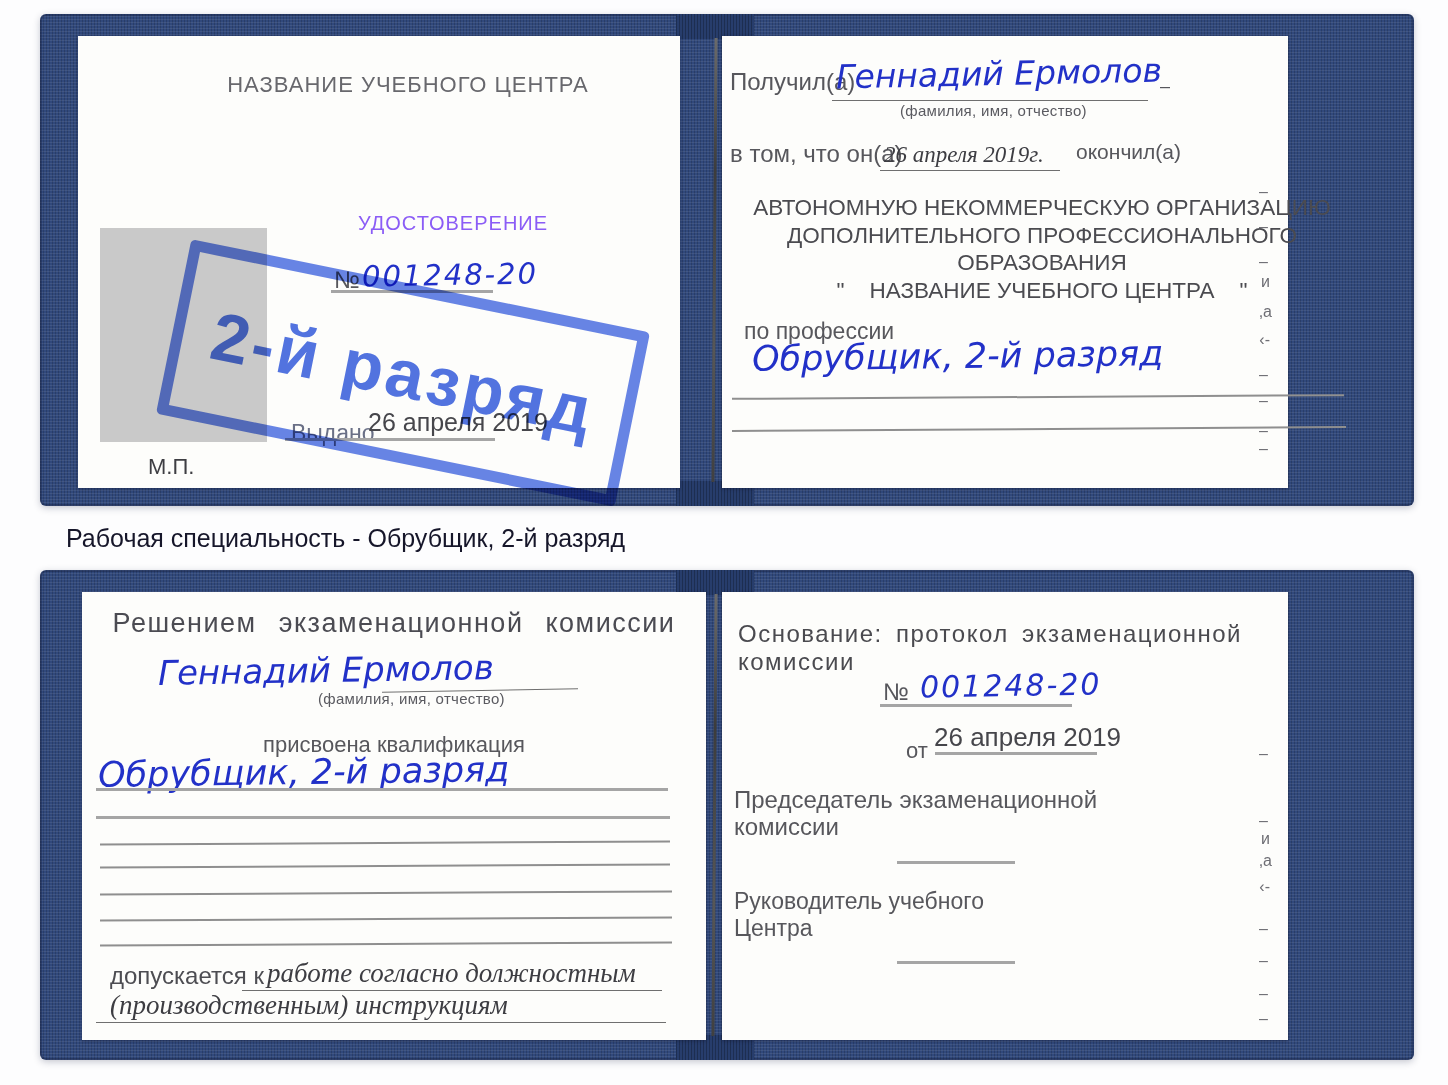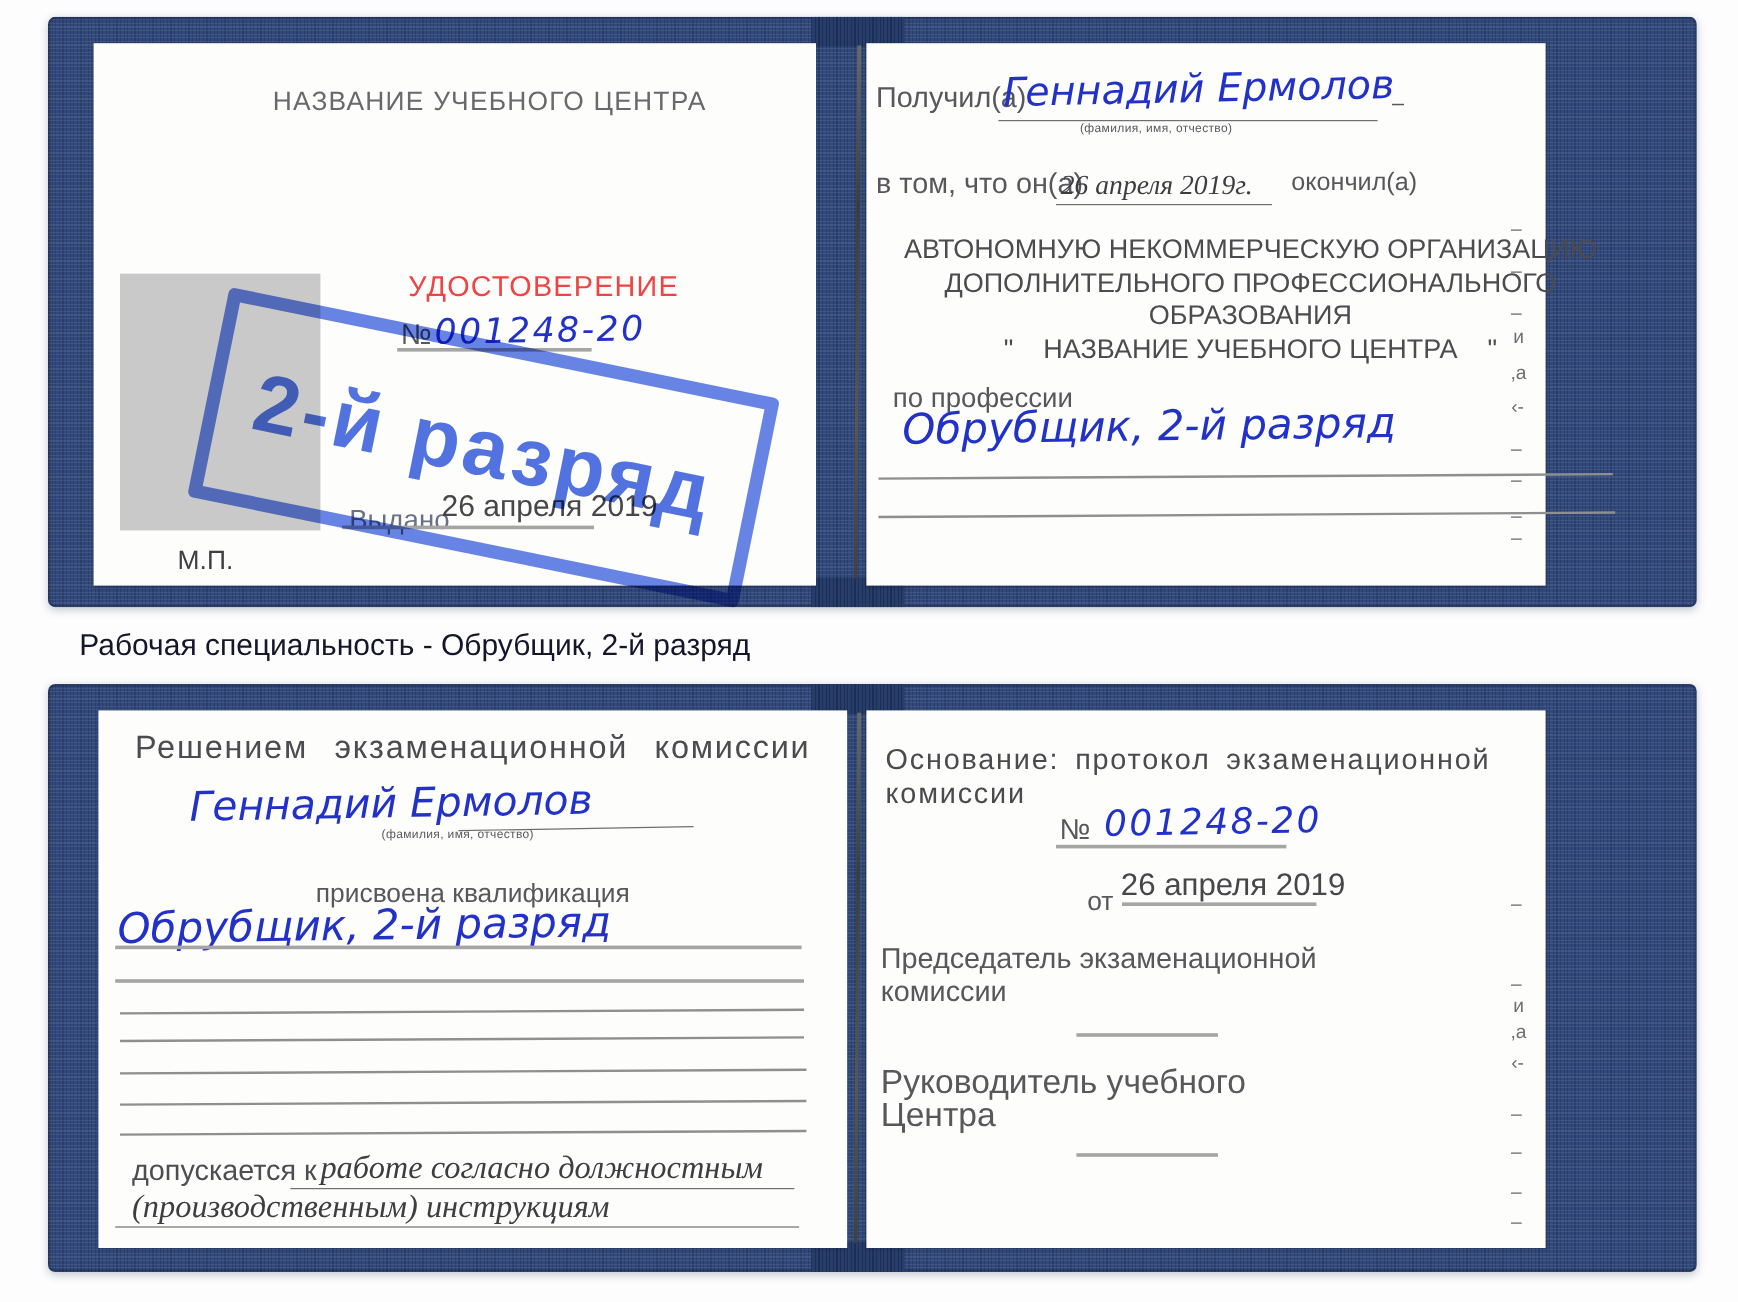--- a/index.html
+++ b/index.html
@@ -22,21 +22,21 @@
   .page.left-pg{left:38px;top:22px;width:602px;height:452px;}
   .page.right-pg{left:682px;top:22px;width:566px;height:452px;}
   .booklet.bottom .page.left-pg{left:42px;width:624px;height:448px;}
   .booklet.bottom .page.right-pg{height:448px;}
   .gutter{position:absolute;left:673px;top:24px;bottom:24px;width:3px;
     background:linear-gradient(180deg,#6a6a6a,#3c3c3c 30%,#575757 70%,#404040);
     transform:rotate(.4deg);}
   
   .printed{color:#57575c;}
   .dark{color:#46464b;}
-  .hint{font-size:10px;color:#5a5a60;letter-spacing:.3px;}
+  .hint{font-size:15px;color:#5a5a60;letter-spacing:.3px;}
   .hand{font-family:"DejaVu Sans",sans-serif;font-style:italic;color:#2231c8;}
   .ser-it{font-family:"Liberation Serif","DejaVu Serif",serif;font-style:italic;color:#3d3d42;}
   .line{position:absolute;height:0;border-top:2px solid #8f8f8f;}
   .line.thick{border-top:3px solid #a5a5a5;}
   .line.thin{border-top:1.5px solid #6f6f6f;}
   .abs{position:absolute;}
   .ctr{text-align:center;}
   
   .stamp{position:absolute;left:91px;top:248px;width:446px;height:156px;
     border:11px solid rgba(77,112,228,.85);border-radius:5px;
@@ -56,21 +56,21 @@
 
 <div id="shot">
 
   <div class="booklet top">
     <div class="tab t"></div>
     <div class="tab b"></div>
 
     <div class="page left-pg">
       <div class="abs ctr printed" style="left:60px;top:36px;width:540px;font-size:22px;letter-spacing:1px;color:#68686d;">НАЗВАНИЕ УЧЕБНОГО ЦЕНТРА</div>
       <div class="photo"></div>
-      <div class="abs ctr printed" style="left:165px;top:190px;width:420px;font-size:24px;letter-spacing:1px;color:#ef4444;">УДОСТОВЕРЕНИЕ</div>
+      <div class="abs ctr printed" style="left:165px;top:176px;width:420px;font-size:20px;letter-spacing:1px;color:#8b5cf6;">УДОСТОВЕРЕНИЕ</div>
       <div class="abs printed" style="left:256px;top:230px;font-size:24px;">№</div>
       <div class="abs hand" style="left:284px;top:222px;font-size:29px;letter-spacing:2px;transform:rotate(-1deg);">001248-20</div>
       <div class="line thick" style="left:253px;top:254px;width:162px;"></div>
       <div class="abs printed" style="left:213px;top:384px;font-size:23px;color:#6a7086;">Выдано</div>
       <div class="abs dark" style="left:290px;top:372px;font-size:25px;">26 апреля 2019</div>
       <div class="line thick" style="left:207px;top:402px;width:210px;"></div>
       <div class="abs" style="left:70px;top:418px;font-size:22px;color:#3e3e43;">М.П.</div>
       <div class="stamp">
         <span>2-й разряд</span>
       </div>
@@ -150,21 +150,21 @@
       <div class="abs printed" style="left:184px;top:146px;font-size:22px;">от</div>
       <div class="abs dark" style="left:212px;top:130px;font-size:26px;">26 апреля 2019</div>
       <div class="line thick" style="left:213px;top:160px;width:162px;"></div>
 
       <div class="abs printed" style="left:12px;top:194px;font-size:24px;line-height:27px;">
         <div>Председатель экзаменационной</div>
         <div>комиссии</div>
       </div>
       <div class="line thick" style="left:175px;top:269px;width:118px;"></div>
 
-      <div class="abs printed" style="left:12px;top:296px;font-size:28px;line-height:27px;">
+      <div class="abs printed" style="left:12px;top:296px;font-size:23px;line-height:27px;">
         <div>Руководитель учебного</div>
         <div>Центра</div>
       </div>
       <div class="line thick" style="left:175px;top:369px;width:118px;"></div>
 
       <span class="edge-mark" style="right:20px;top:153px;">–</span>
       <span class="edge-mark" style="right:20px;top:220px;">–</span>
       <span class="edge-mark" style="right:18px;top:238px;">и</span>
       <span class="edge-mark" style="right:16px;top:260px;">,а</span>
       <span class="edge-mark" style="right:18px;top:286px;">‹-</span>

